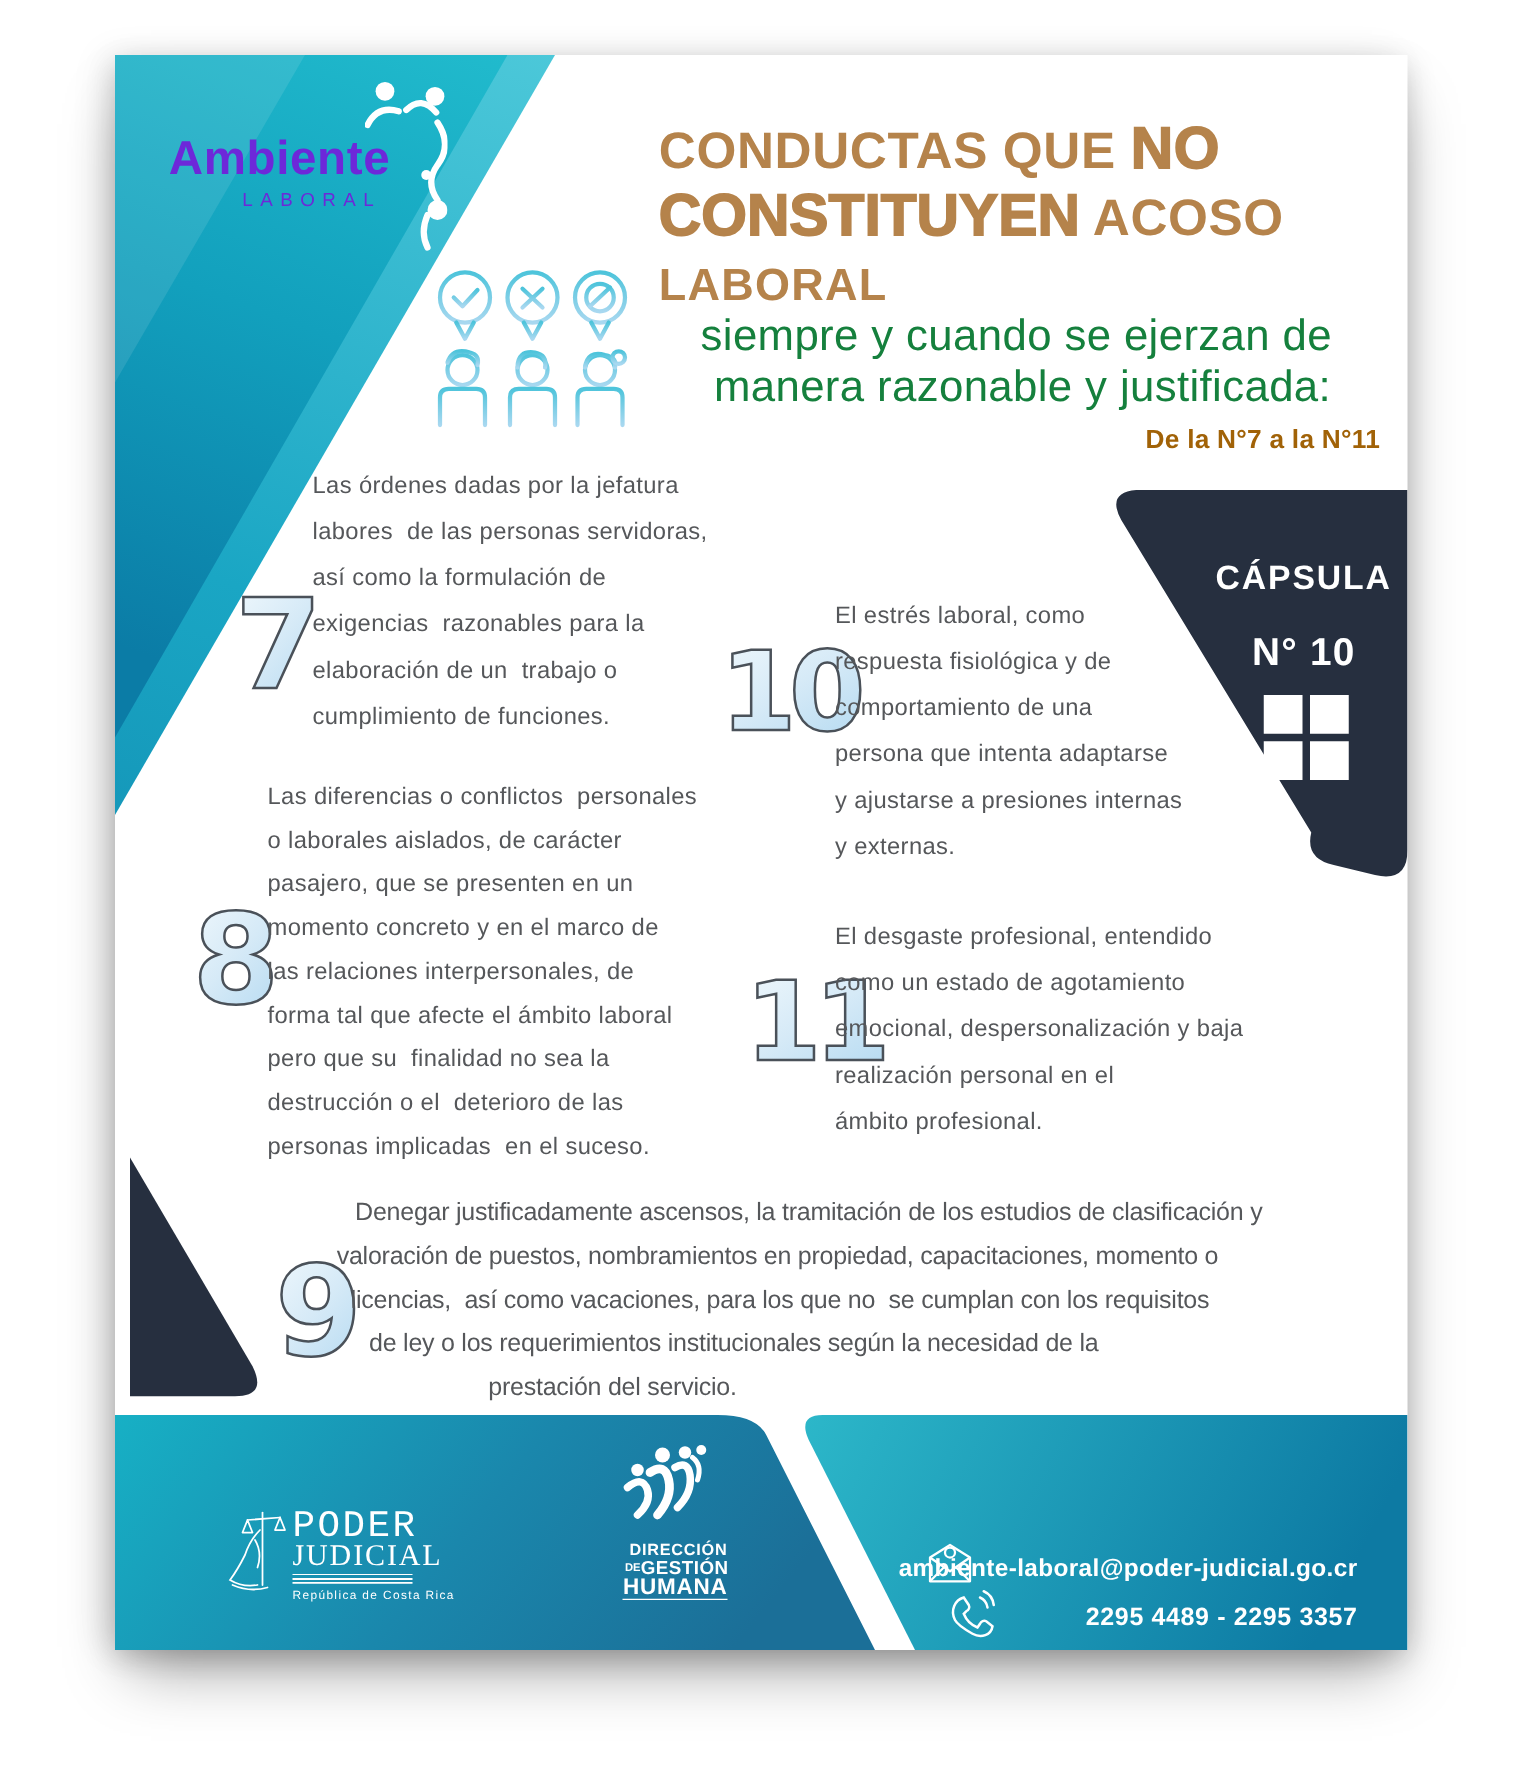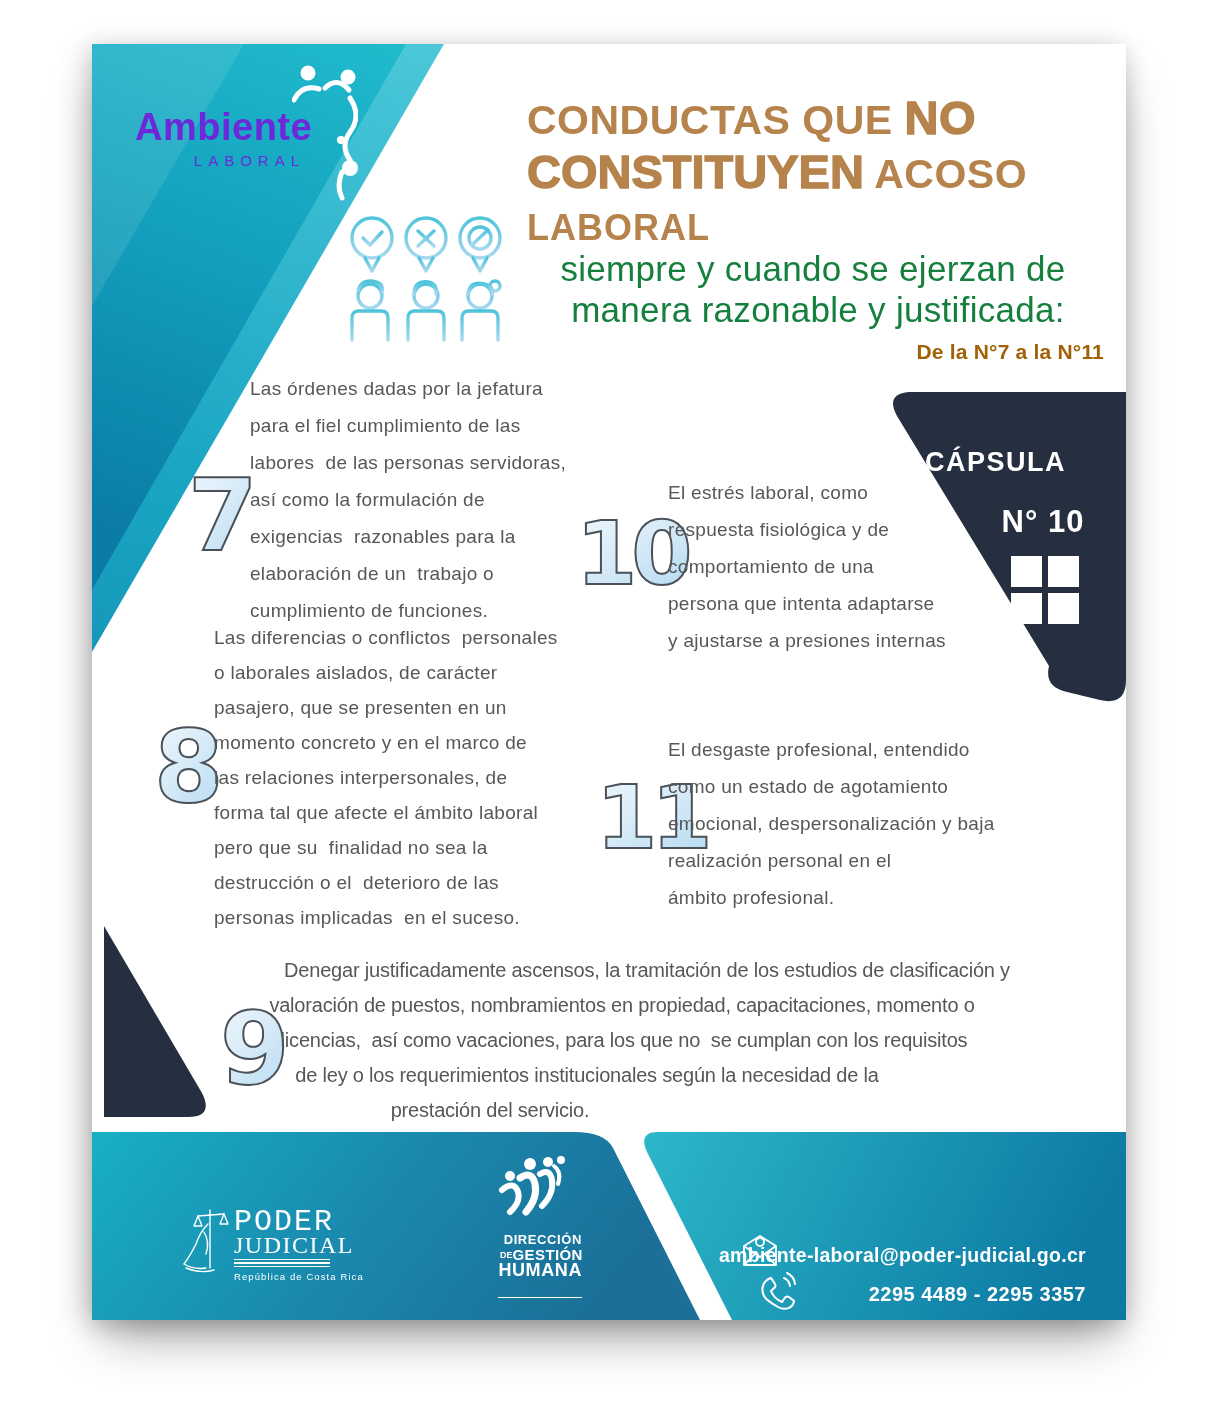--- a/index.html
+++ b/index.html
@@ -36,21 +36,21 @@
 
   .subtitle{position:absolute;left:430px;top:204px;width:582px;text-align:center;color:#15803d;
             font-size:35px;font-weight:300;letter-spacing:.3px;line-height:41px;}
   .subtitle .s-line{white-space:pre;}
   .range-note{position:absolute;left:430px;top:296px;width:582px;text-align:right;
               color:#a16207;font-size:21px;font-weight:700;letter-spacing:.2px;}
 
   
   .capsule{position:absolute;left:793px;top:348px;width:241px;height:334px;color:#fff;}
   .capsule svg.bg{position:absolute;left:0;top:0;}
-  .capsule-label{position:absolute;left:40px;top:55px;width:236px;text-align:left;
+  .capsule-label{position:absolute;left:40px;top:55px;width:236px;text-align:center;
                  font-size:27px;font-weight:700;letter-spacing:1.5px;}
   .capsule-number{position:absolute;left:40px;top:112px;width:236px;text-align:center;
                   font-size:31px;font-weight:700;letter-spacing:1px;}
   .capsule-grid{position:absolute;left:126px;top:164px;width:68px;height:68px;
                 display:grid;grid-template-columns:31px 31px;grid-template-rows:31px 31px;gap:6px;}
   .capsule-grid i{background:#fff;display:block;}
 
   
   .num-svg{position:absolute;}
   .num-svg text{font-family:"DejaVu Sans","Liberation Sans",sans-serif;font-weight:700;
@@ -80,21 +80,21 @@
   .pj-l2{font-family:"Liberation Serif",serif;font-size:24px;letter-spacing:1.5px;line-height:22px;}
   .pj-rules{width:96px;height:8px;margin-top:3px;
             background:repeating-linear-gradient(180deg,#fff 0 1.4px,transparent 1.4px 3.4px);}
   .pj-caption{font-size:9.5px;letter-spacing:1.1px;margin-top:4px;white-space:pre;}
   .dgh-figures{position:absolute;left:396px;top:24px;}
   .dgh-text{position:absolute;left:390px;top:100px;width:100px;text-align:right;line-height:15px;}
   .dgh-l1{font-size:13px;font-weight:700;letter-spacing:.6px;}
   .dgh-l2{font-size:15px;font-weight:700;letter-spacing:.4px;}
   .dgh-l2 .tiny{font-size:9px;vertical-align:2px;letter-spacing:0;padding-left:18px;}
   .dgh-l3{font-size:18px;font-weight:700;letter-spacing:.6px;border-bottom:1.5px solid #fff;
-          display:inline-block;padding-bottom:19px;}
+          display:inline-block;padding-bottom:2px;}
   .contact-lines{position:absolute;right:40px;top:12px;text-align:right;font-size:19.5px;
                  line-height:33px;letter-spacing:.3px;font-weight:400;}
   .contact-lines .line{white-space:pre;}
   .contact-email{position:absolute;right:40px;top:112px;font-size:19.5px;font-weight:700;letter-spacing:.3px;}
   .contact-phone{position:absolute;right:40px;top:151px;font-size:20px;font-weight:700;letter-spacing:.5px;}
   .env-icon{position:absolute;left:648px;top:100px;}
   .tel-icon{position:absolute;left:664px;top:138px;}
 </style>
 </head>
 <body>
@@ -205,21 +205,20 @@
         <i></i>
         <i></i>
       </div>
   </div>
 
   <svg class="num-svg" style="left:92px;top:414px" width="70" height="108" viewBox="0 0 70 108">
     <text x="4" y="92" font-size="100">7</text>
   </svg>
   <div class="item-text i7">
       <div class="line">Las órdenes dadas por la jefatura</div>
-      <div class="line">para el fiel cumplimiento de las</div>
       <div class="line">labores  de las personas servidoras,</div>
       <div class="line">así como la formulación de</div>
       <div class="line">exigencias  razonables para la</div>
       <div class="line">elaboración de un  trabajo o</div>
       <div class="line">cumplimiento de funciones.</div>
     </div>
 
   <svg class="num-svg" style="left:58px;top:666px" width="70" height="108" viewBox="0 0 70 108">
     <text x="4" y="92" font-size="100">8</text>
   </svg>
@@ -237,20 +236,21 @@
 
   <svg class="num-svg" style="left:482px;top:458px" width="130" height="100" viewBox="0 0 130 100">
     <text x="2" y="82" font-size="88" letter-spacing="-6">10</text>
   </svg>
   <div class="item-text i10">
       <div class="line">El estrés laboral, como</div>
       <div class="line">respuesta fisiológica y de</div>
       <div class="line">comportamiento de una</div>
       <div class="line">persona que intenta adaptarse</div>
       <div class="line">y ajustarse a presiones internas</div>
+      <div class="line">y externas.</div>
     </div>
 
   <svg class="num-svg" style="left:502px;top:722px" width="130" height="100" viewBox="0 0 130 100">
     <text x="2" y="82" font-size="88" letter-spacing="-6">11</text>
   </svg>
   <div class="item-text i11">
       <div class="line">El desgaste profesional, entendido</div>
       <div class="line">como un estado de agotamiento</div>
       <div class="line">emocional, despersonalización y baja</div>
       <div class="line">realización personal en el</div>

